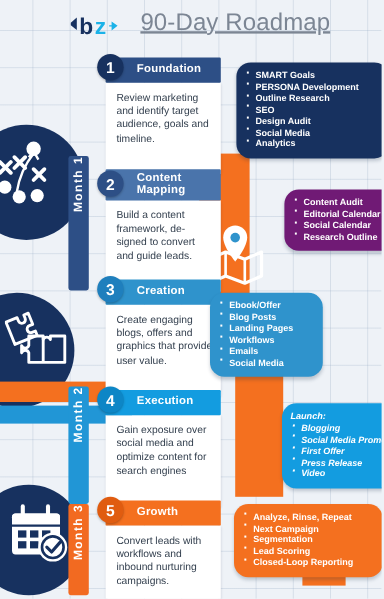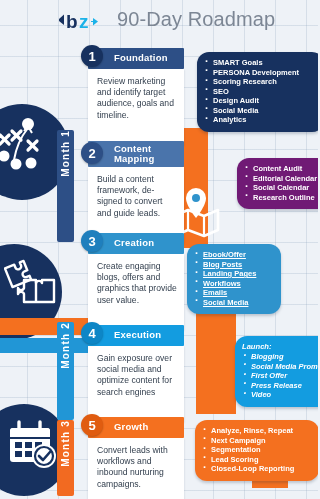--- a/index.html
+++ b/index.html
@@ -17,21 +17,21 @@
     background-size:31px 31px;
     background-position:-4px -6px;
   }
   #stage{position:absolute;inset:0;}
 
   
   #header{position:absolute;left:0;top:0;width:318px;height:42px;}
   #logo{position:absolute;left:57px;top:9px;width:56px;height:24px;}
   #title{
     position:absolute;left:117px;top:8px;
-    font-size:20px;color:#7c8694;letter-spacing:.1px;white-space:nowrap;
+    font-size:20px;color:#7c8694;letter-spacing:.1px;white-space:nowrap;text-decoration:underline;
   }
 
   
   .deco-circle{position:absolute;border-radius:50%;background:#17315f;}
   .deco-icon{position:absolute;}
 
   
   .month-tab{
     position:absolute;width:17px;border-radius:2px;
     color:#fff;font-size:10px;font-weight:bold;letter-spacing:1.2px;
@@ -95,21 +95,21 @@
   .blist ul{margin:0;padding:0;list-style:none;}
   .blist li{
     font-size:7.5px;font-weight:bold;line-height:9.5px;
     padding-left:9px;position:relative;white-space:nowrap;
   }
   .blist li:before{
     content:"\00B7";position:absolute;left:1px;top:-1.5px;font-size:11px;
   }
   #blist1{left:176px;top:52px;background:#17315f;}
   #blist2{left:216px;top:158px;background:#701a75;}
-  #blist3{left:166px;top:244px;background:#2f93cc;text-decoration:underline;}
+  #blist3{left:154px;top:244px;background:#2f93cc;}
   #blist4{left:214px;top:336px;background:#139ce0;font-style:italic;}
   #blist5{left:174px;top:420px;background:#f4701f;}
 </style>
 </head>
 <body>
 
 <div id="grid"></div>
 
 <div id="stage">
 
@@ -245,21 +245,21 @@
       <div class="step-num">5</div>
       <div class="step-label">Growth</div>
     </div>
     <div class="step-body">Convert leads with workflows and inbound nurturing campaigns.</div>
   </div>
 
   <div class="blist" id="blist1">
     <ul>
         <li>SMART Goals</li>
         <li>PERSONA Development</li>
-        <li>Scoring Research</li>
+        <li>Outline Research</li>
         <li>SEO</li>
         <li>Design Audit</li>
         <li>Social Media</li>
         <li>Analytics</li>
       </ul>
   </div>
   <div class="blist" id="blist2">
     <ul>
         <li>Content Audit</li>
         <li>Editorial Calendar</li>

